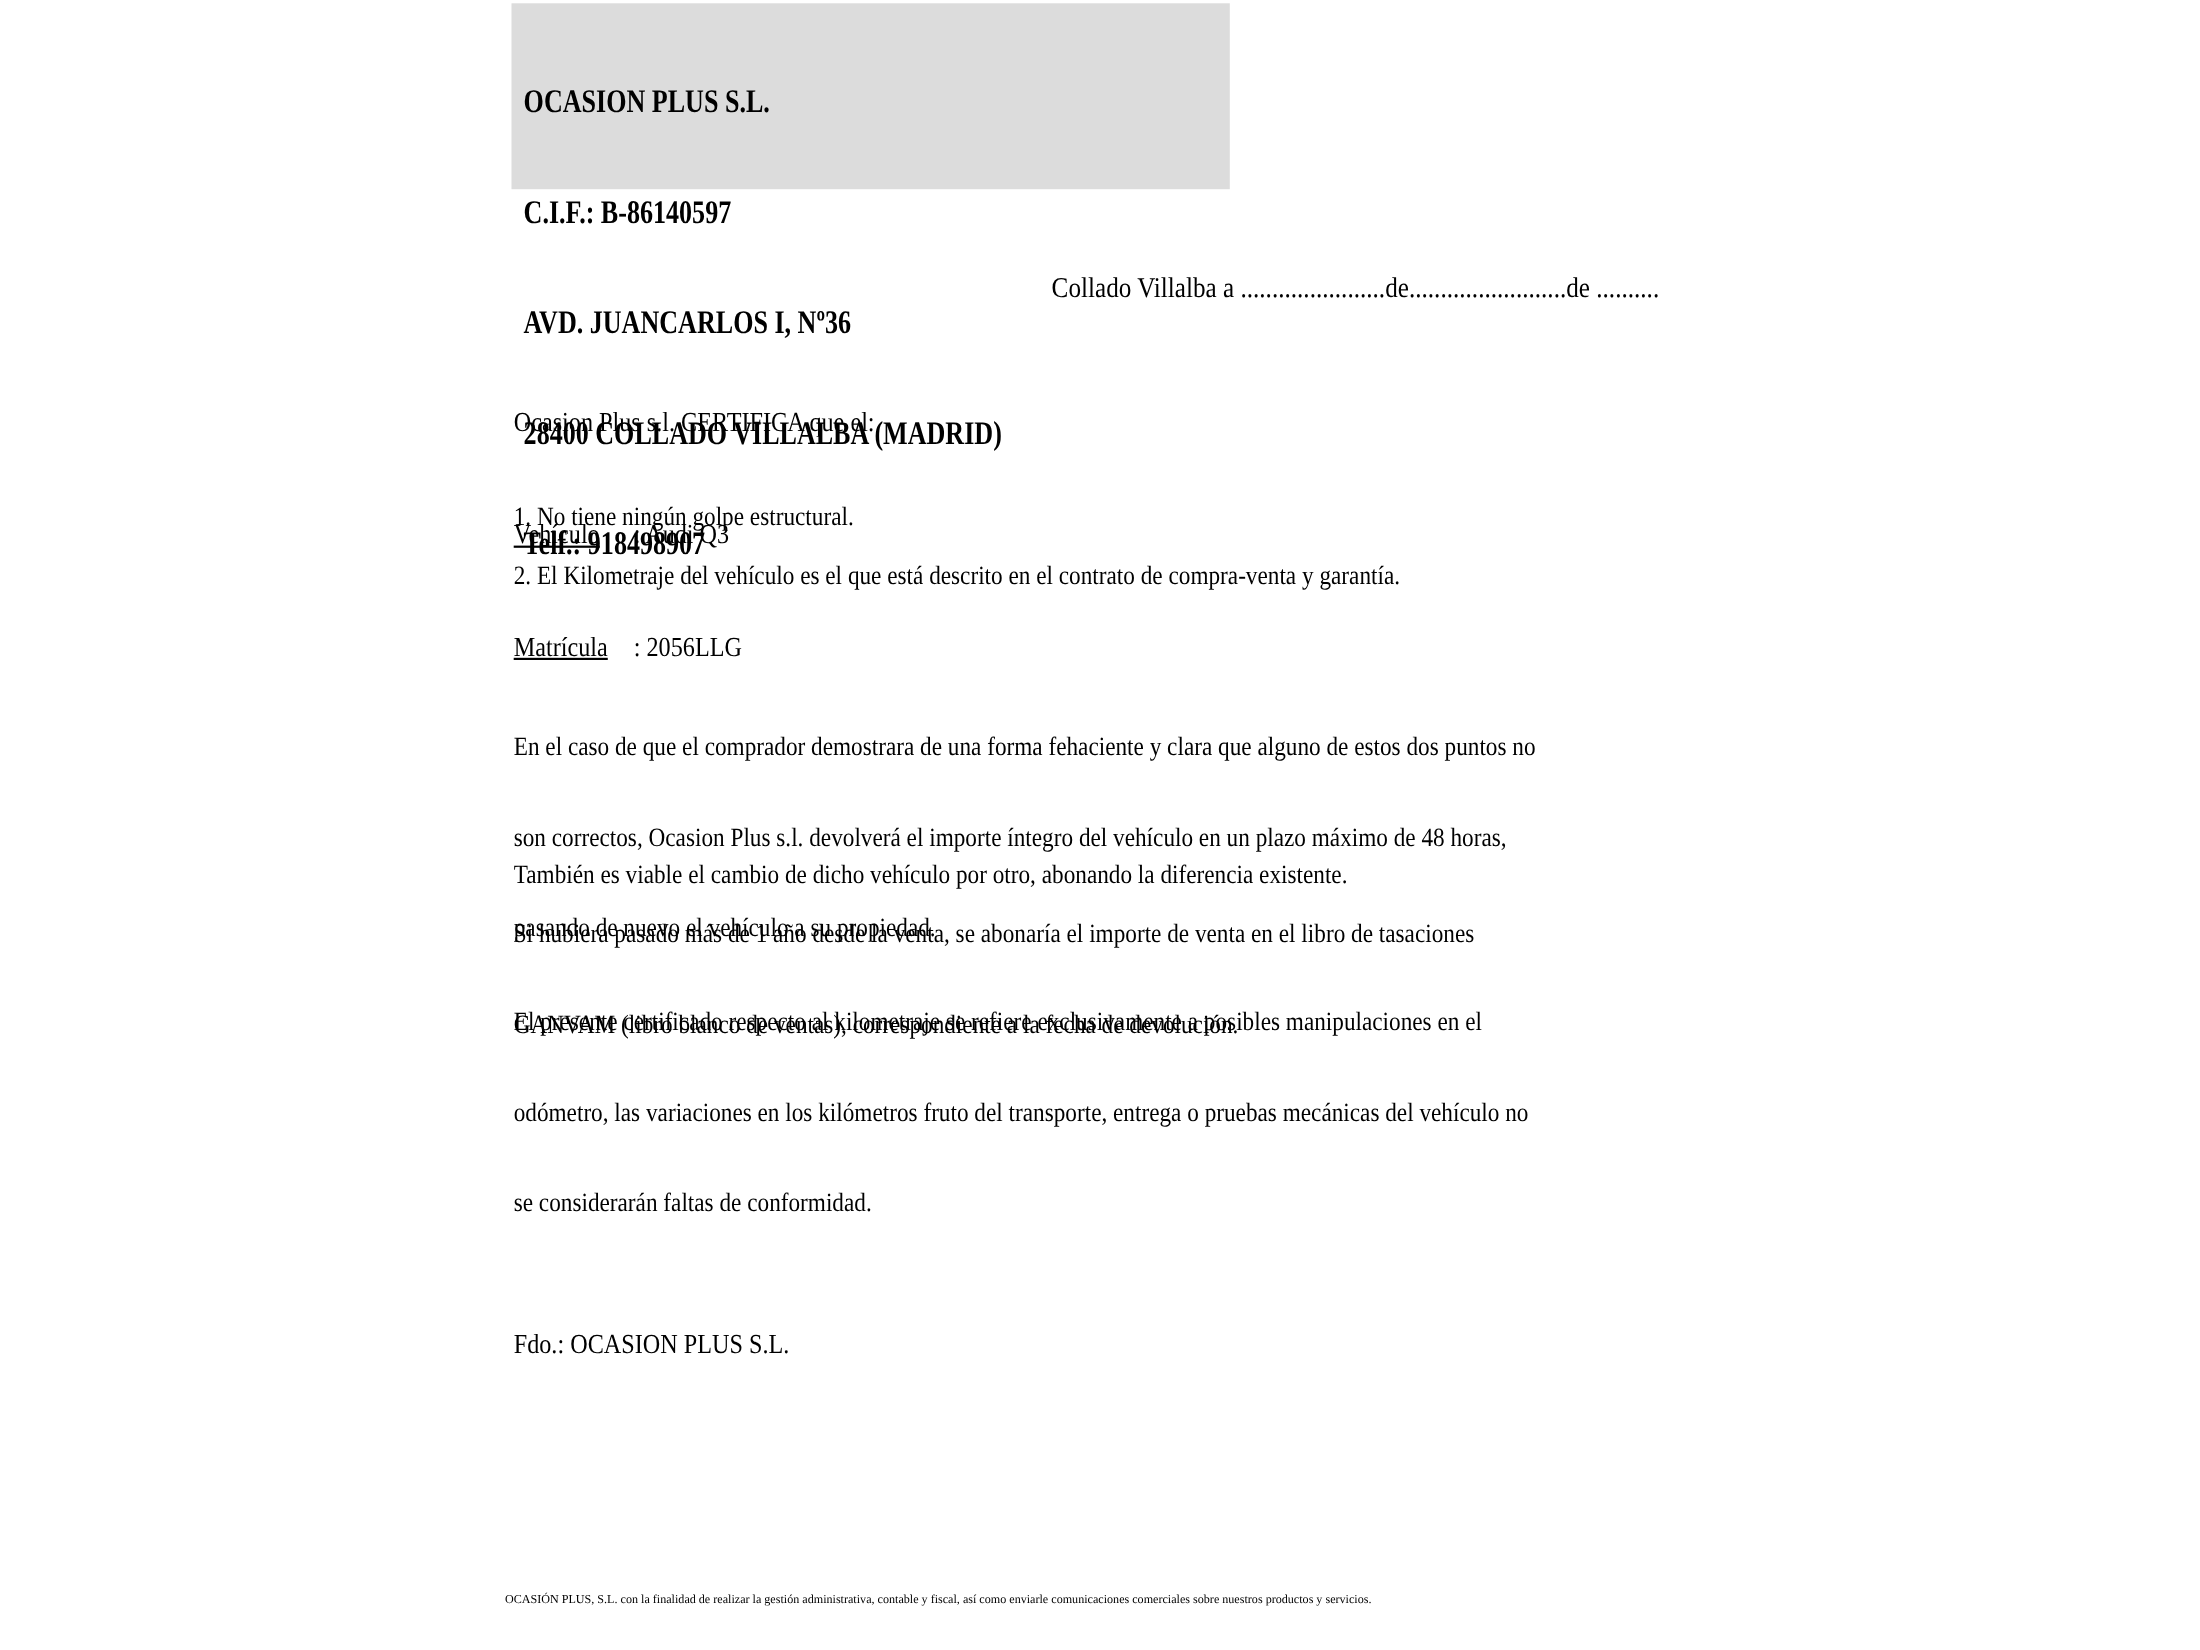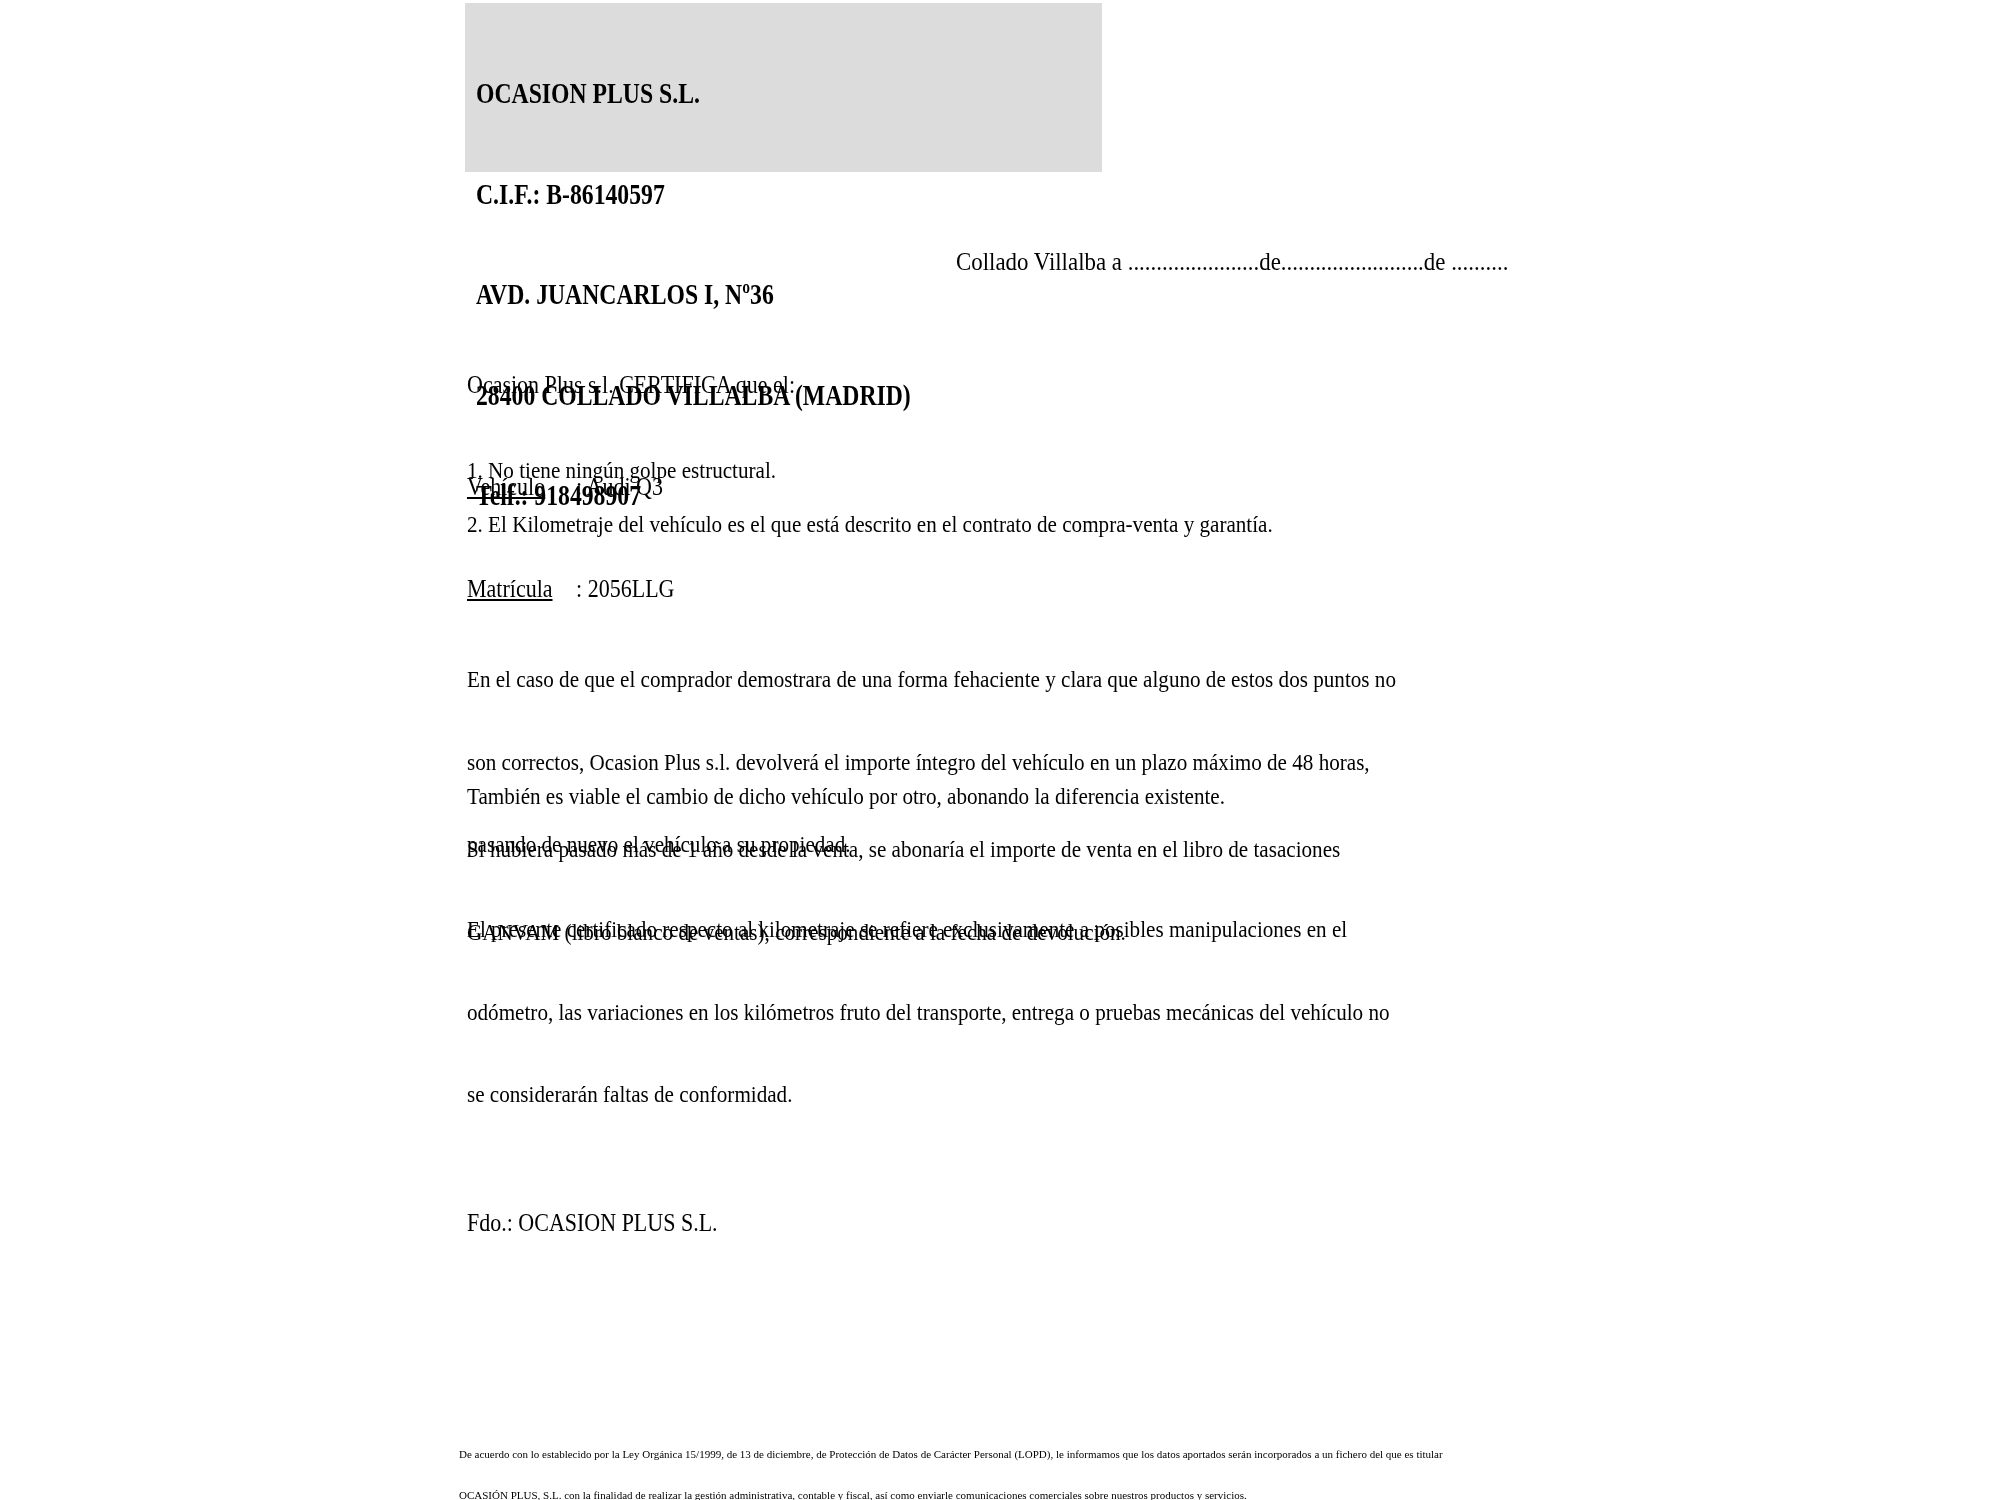--- a/index.html
+++ b/index.html
@@ -13,20 +13,21 @@
     overflow: hidden;
   }
   .cx79 { transform: scaleX(0.79); transform-origin: 0 0; }
   .cx88 { transform: scaleX(0.88); transform-origin: 0 0; }
 
   .header-box {
     position: absolute;
     left: 465px; top: 3px;
     width: 637px; height: 169px;
     background: #dcdcdc;
+    padding-left: 16px;
   }
   .header-lines {
     position: absolute;
     left: 11px; top: 6px;
     font-size: 30px;
     font-weight: bold;
     line-height: 33.5px;
     white-space: pre;
   }
 
@@ -132,21 +133,20 @@
 
   <div class="para para-4 cx88">
     <div>El presente certificado respecto al kilometraje se refiere exclusivamente a posibles manipulaciones en el</div>
     <div>odómetro, las variaciones en los kilómetros fruto del transporte, entrega o pruebas mecánicas del vehículo no</div>
     <div>se considerarán faltas de conformidad.</div>
   </div>
 
   <div class="signature cx88">Fdo.: OCASION PLUS S.L.</div>
 
   <div class="footer">
-    <div>De acuerdo con lo establecido por la Ley Orgánica 15/1999, de 13 de diciembre, de Protección de Datos de Carácter Personal (LOPD), le informamos que los datos aportados serán incorporados a un fichero del que es titular</div>
     <div>OCASIÓN PLUS, S.L. con la finalidad de realizar la gestión administrativa, contable y fiscal, así como enviarle comunicaciones comerciales sobre nuestros productos y servicios.</div>
     
     
     
     
   </div>
 
 </div>
 
 </body></html>

